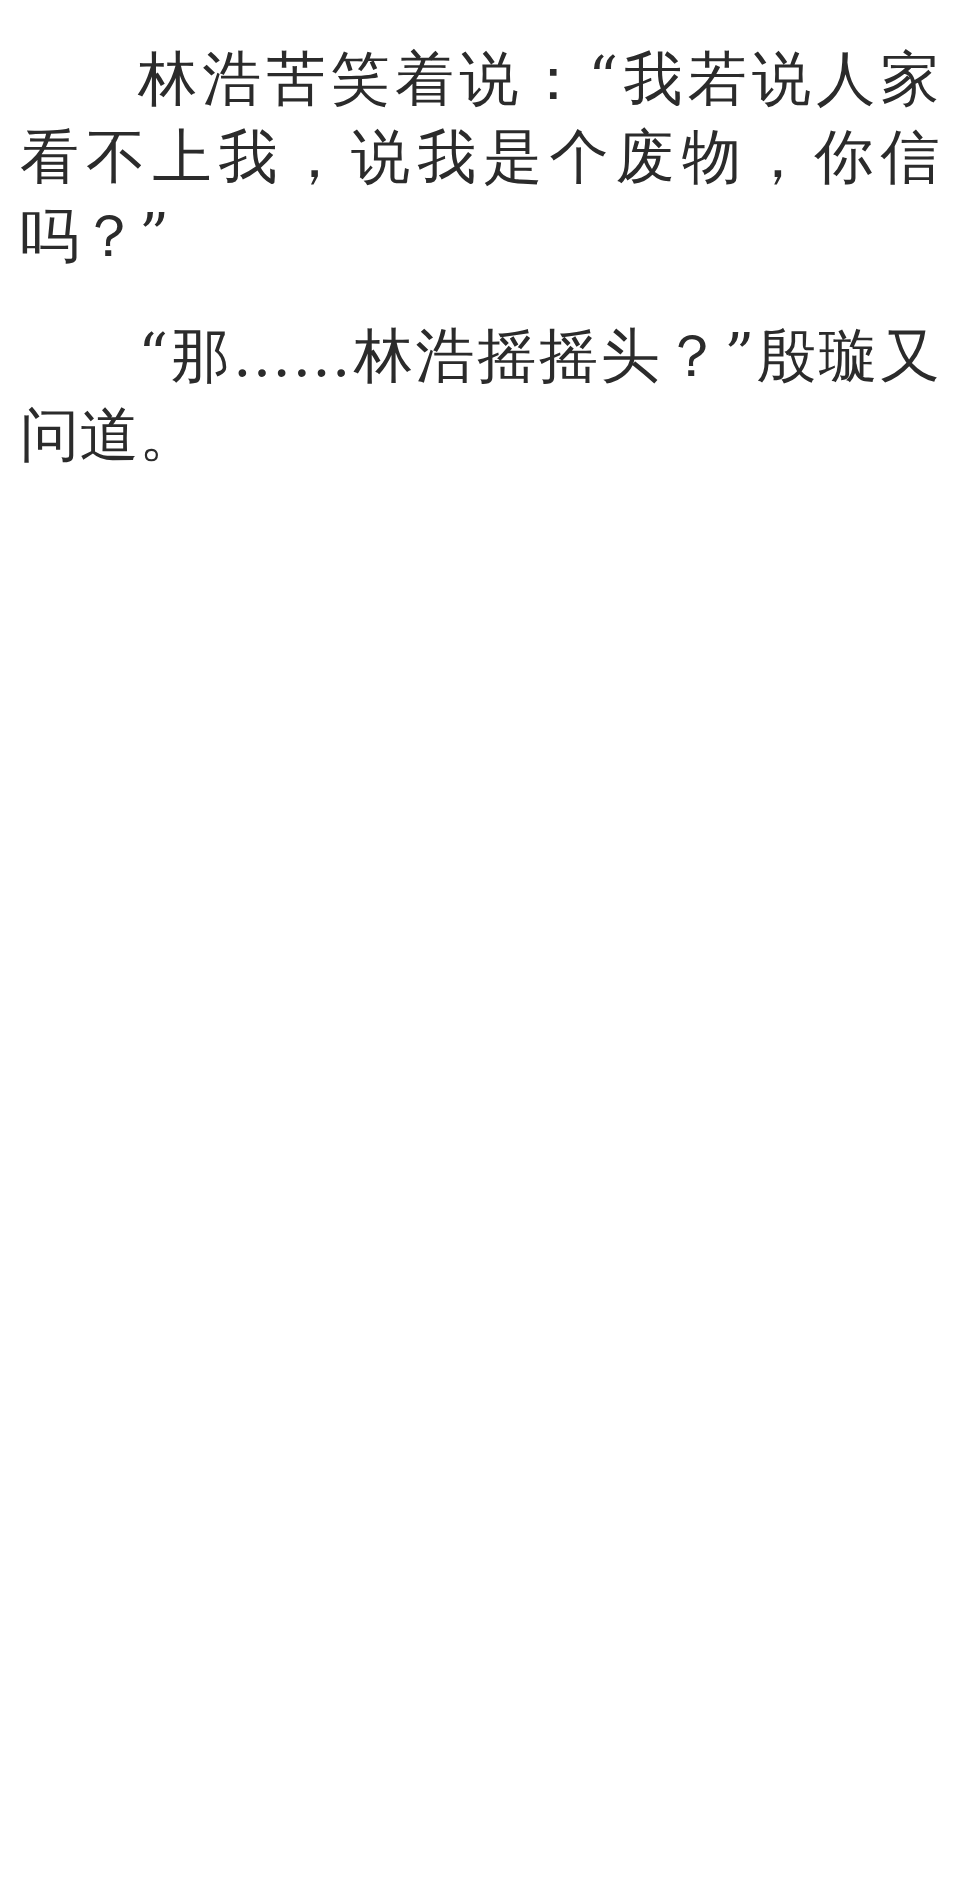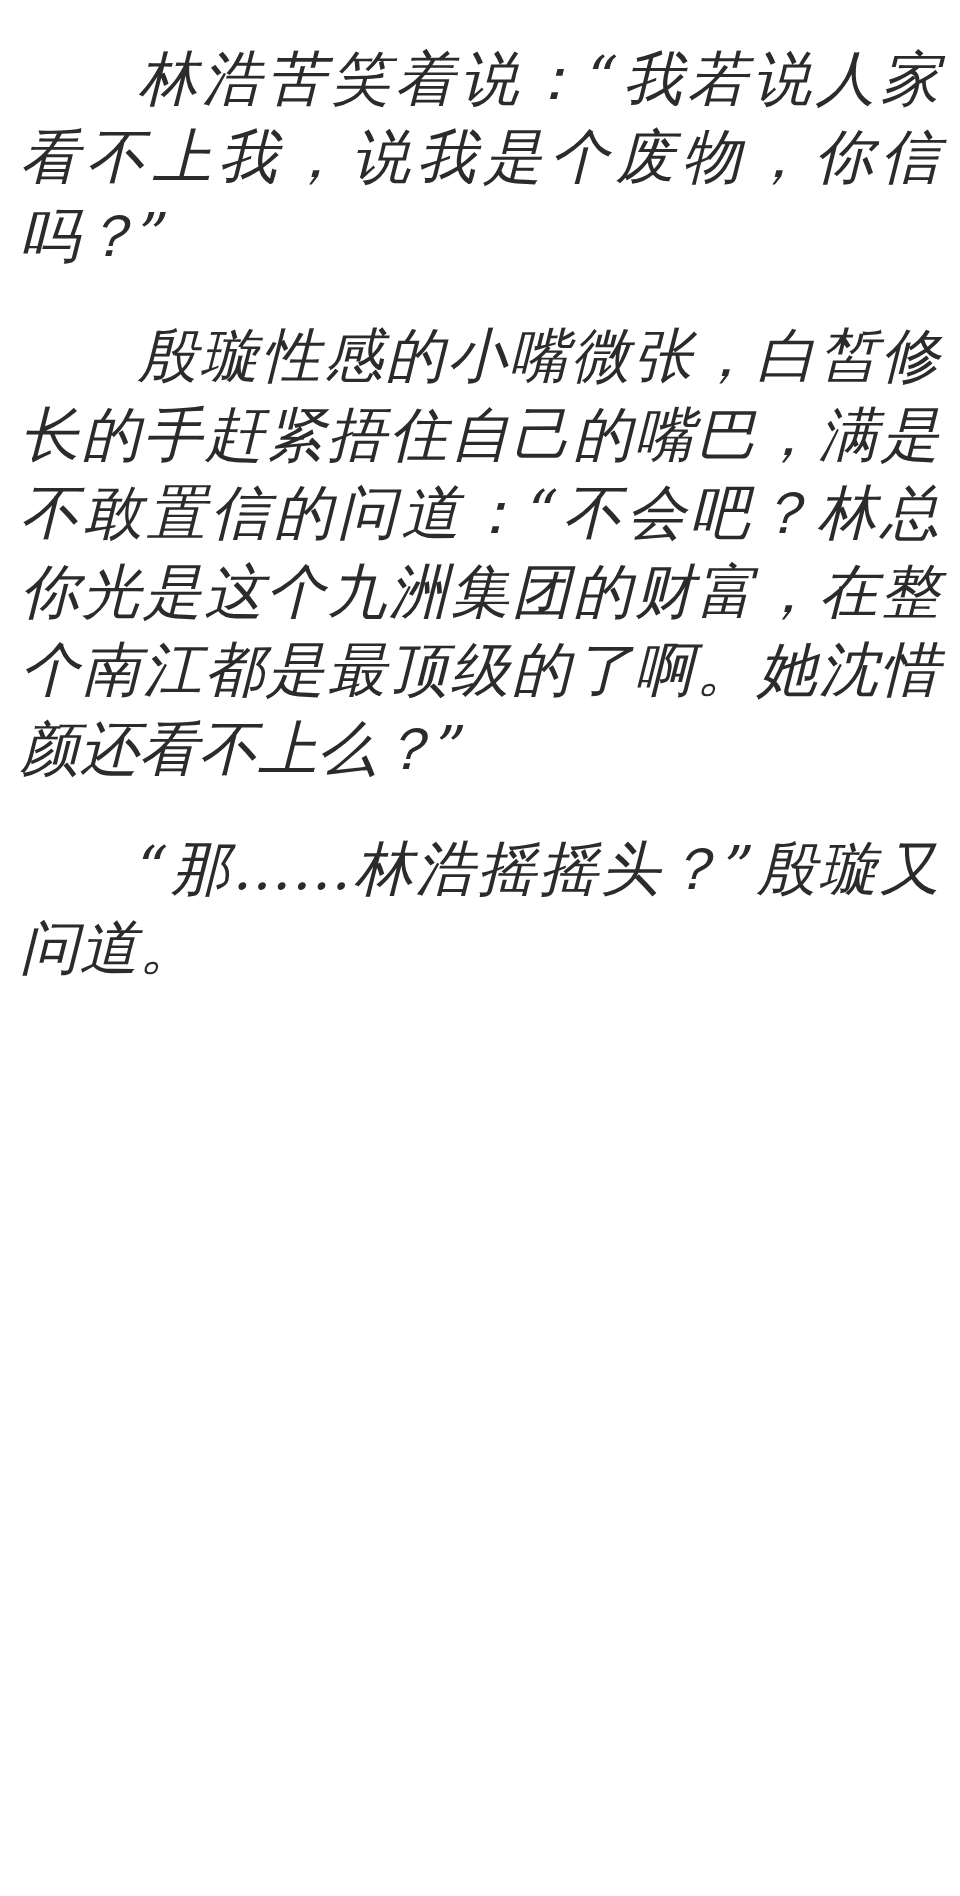--- a/index.html
+++ b/index.html
@@ -14,21 +14,20 @@
   }
   .page {
     width: 960px;
     min-height: 1896px;
     box-sizing: border-box;
     padding: 40px 20px 20px 20px;
     background: #ffffff;
   }
   .reader-body {
     display: block;
-    font-style: italic;
   }
   .paragraph {
     font-size: 59px;
     line-height: 1.33;
     color: #2b2b2b;
     text-indent: 2em;
     margin: 0 0 42px 0;
     letter-spacing: 0.5px;
     text-align: justify;
     text-justify: inter-character;
@@ -37,16 +36,15 @@
   .paragraph:last-child {
     margin-bottom: 0;
   }
 </style>
 </head>
 <body>
 
 <div class="page">
   <div class="reader-body">
     <p class="paragraph">林浩苦笑着说：“我若说人家看不上我，说我是个废物，你信吗？”</p>
-    <p class="paragraph">殷璇性感的小嘴微张，白皙修长的手赶紧捂住自己的嘴巴，满是不敢置信的问道：“不会吧？林总你光是这个九洲集团的财富，在整个南江都是最顶级的了啊。她沈惜颜还看不上么？”</p>
     <p class="paragraph">“那……林浩摇摇头？”殷璇又问道。</p>
   </div>
 </div>
 
 </body></html>

